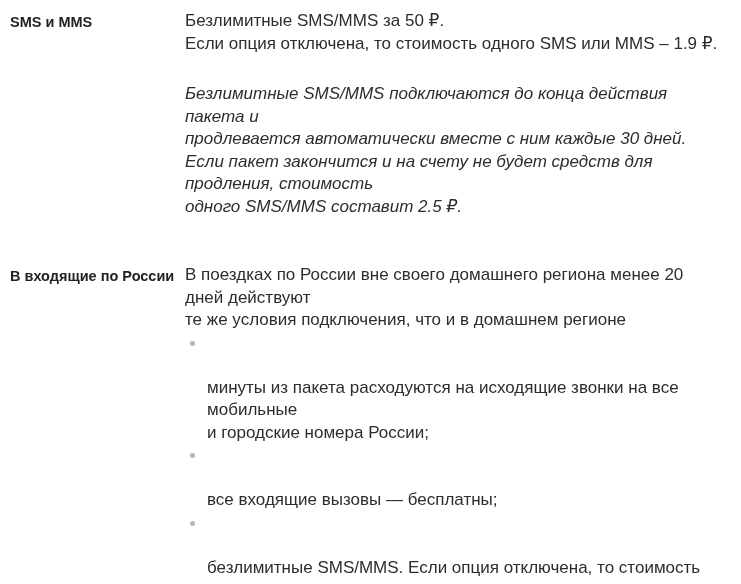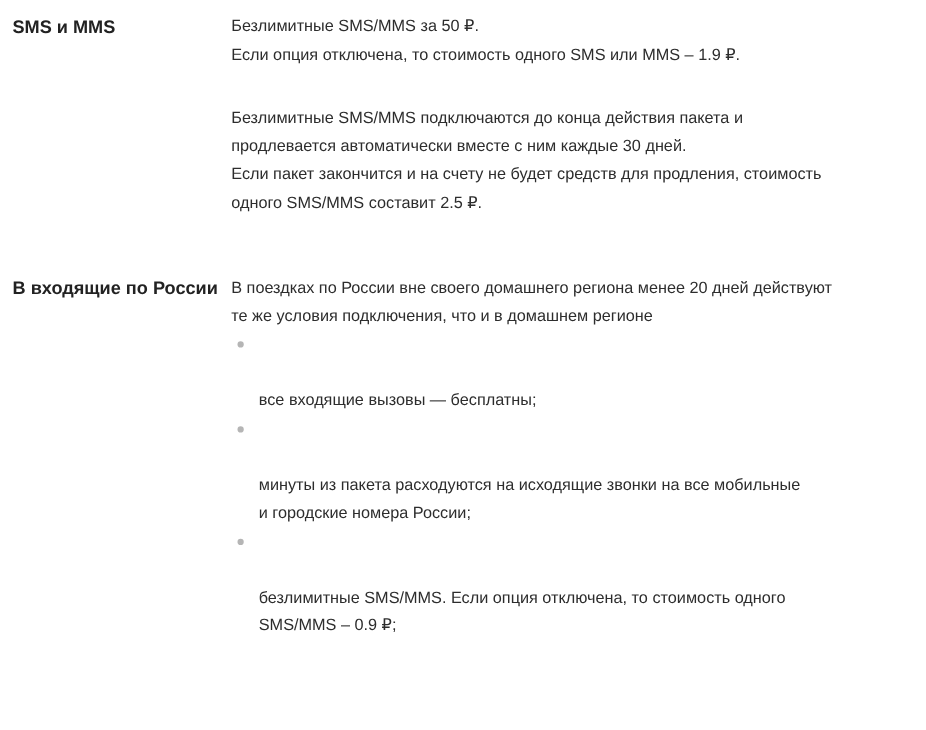--- a/index.html
+++ b/index.html
@@ -27,28 +27,28 @@
     flex: 0 0 175px;
     font-size: 14.5px;
     font-weight: bold;
     color: #222222;
     line-height: 22px;
     padding-top: 1px;
   }
   .section-content {
     flex: 1 1 auto;
     max-width: 550px;
-    font-size: 13px;
+    font-size: 17px;
     line-height: 22.5px;
   }
   .para {
     margin: 0;
     white-space: pre-line;
   }
-  .para + .para { margin-top: 28px; }
+  .para + .para { margin-top: 28px; font-style: italic; }
   .bullet-list {
     margin: 0;
     padding: 0;
     list-style: none;
   }
   .bullet-item {
     position: relative;
     padding-left: 22px;
     white-space: pre-line;
   }
@@ -81,26 +81,26 @@
 
   <div class="section">
     <div class="section-label">В входящие по России</div>
     <div class="section-content">
       <p class="para">В поездках по России вне своего домашнего региона менее 20 дней действуют
 те же условия подключения, что и в домашнем регионе</p>
 
       <ul class="bullet-list">
         <li class="bullet-item">
           <span class="dot"></span>
-          <span>все входящие вызовы — бесплатны;</span>
+          <span>минуты из пакета расходуются на исходящие звонки на все мобильные
+и городские номера России;</span>
         </li>
         <li class="bullet-item">
           <span class="dot"></span>
-          <span>минуты из пакета расходуются на исходящие звонки на все мобильные
-и городские номера России;</span>
+          <span>все входящие вызовы — бесплатны;</span>
         </li>
         <li class="bullet-item">
           <span class="dot"></span>
           <span>безлимитные SMS/MMS. Если опция отключена, то стоимость одного
 SMS/MMS – 0.9 ₽;</span>
         </li>
         <li class="bullet-item">
           
           
         </li>

